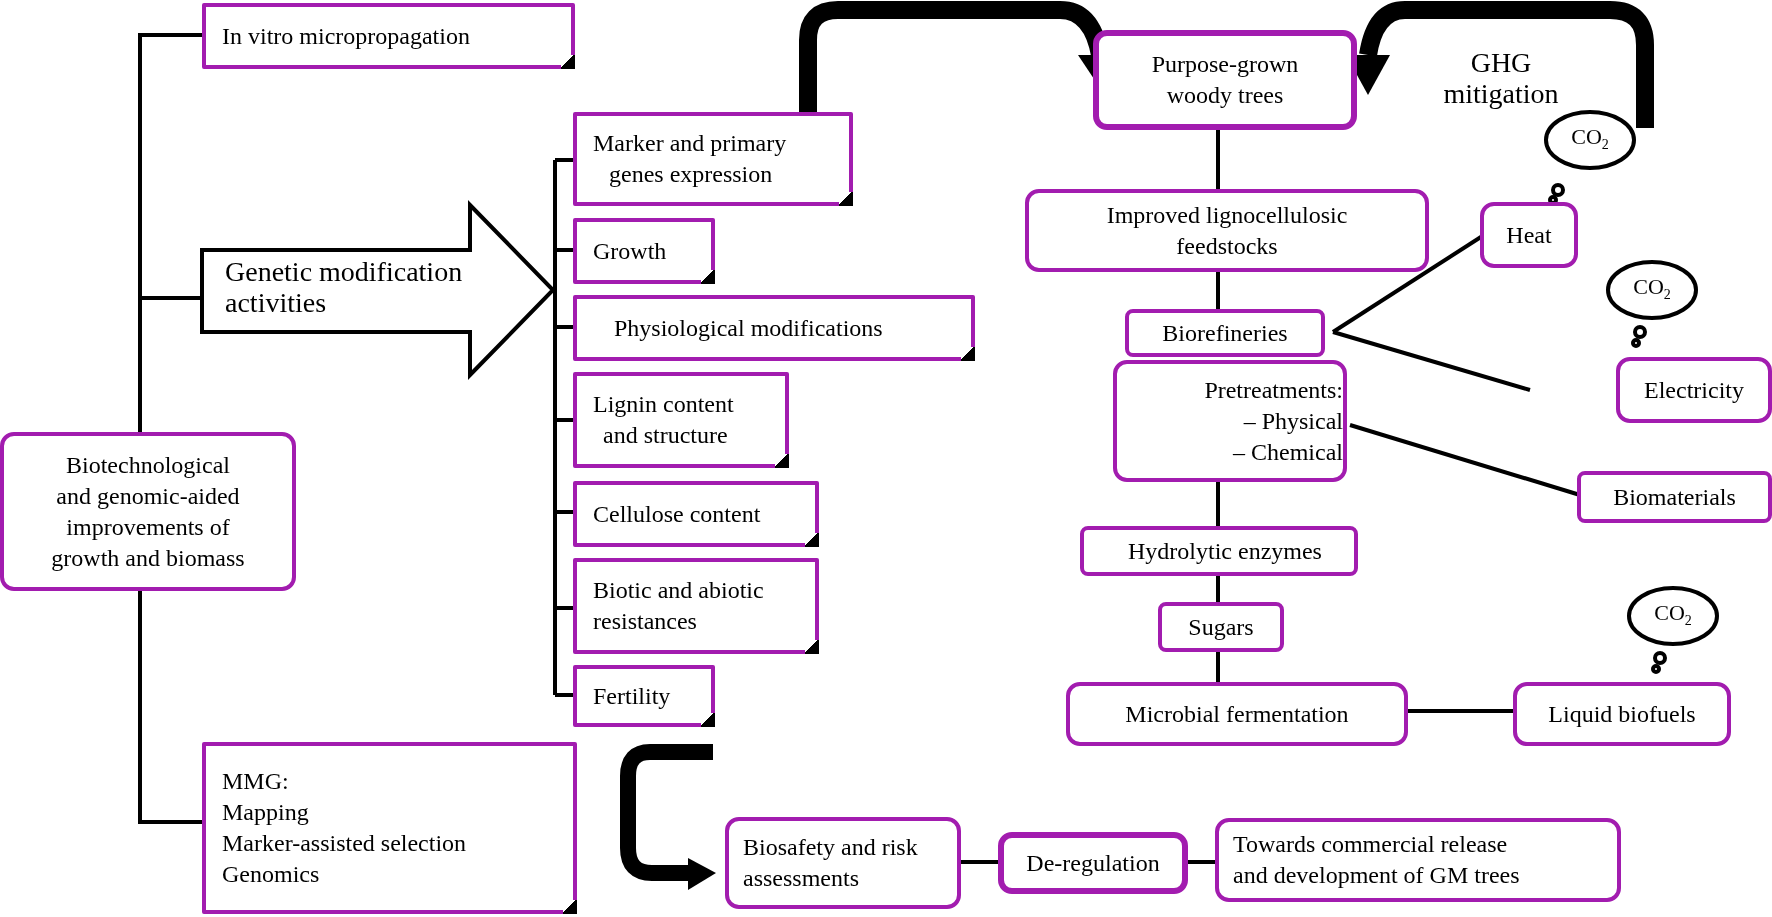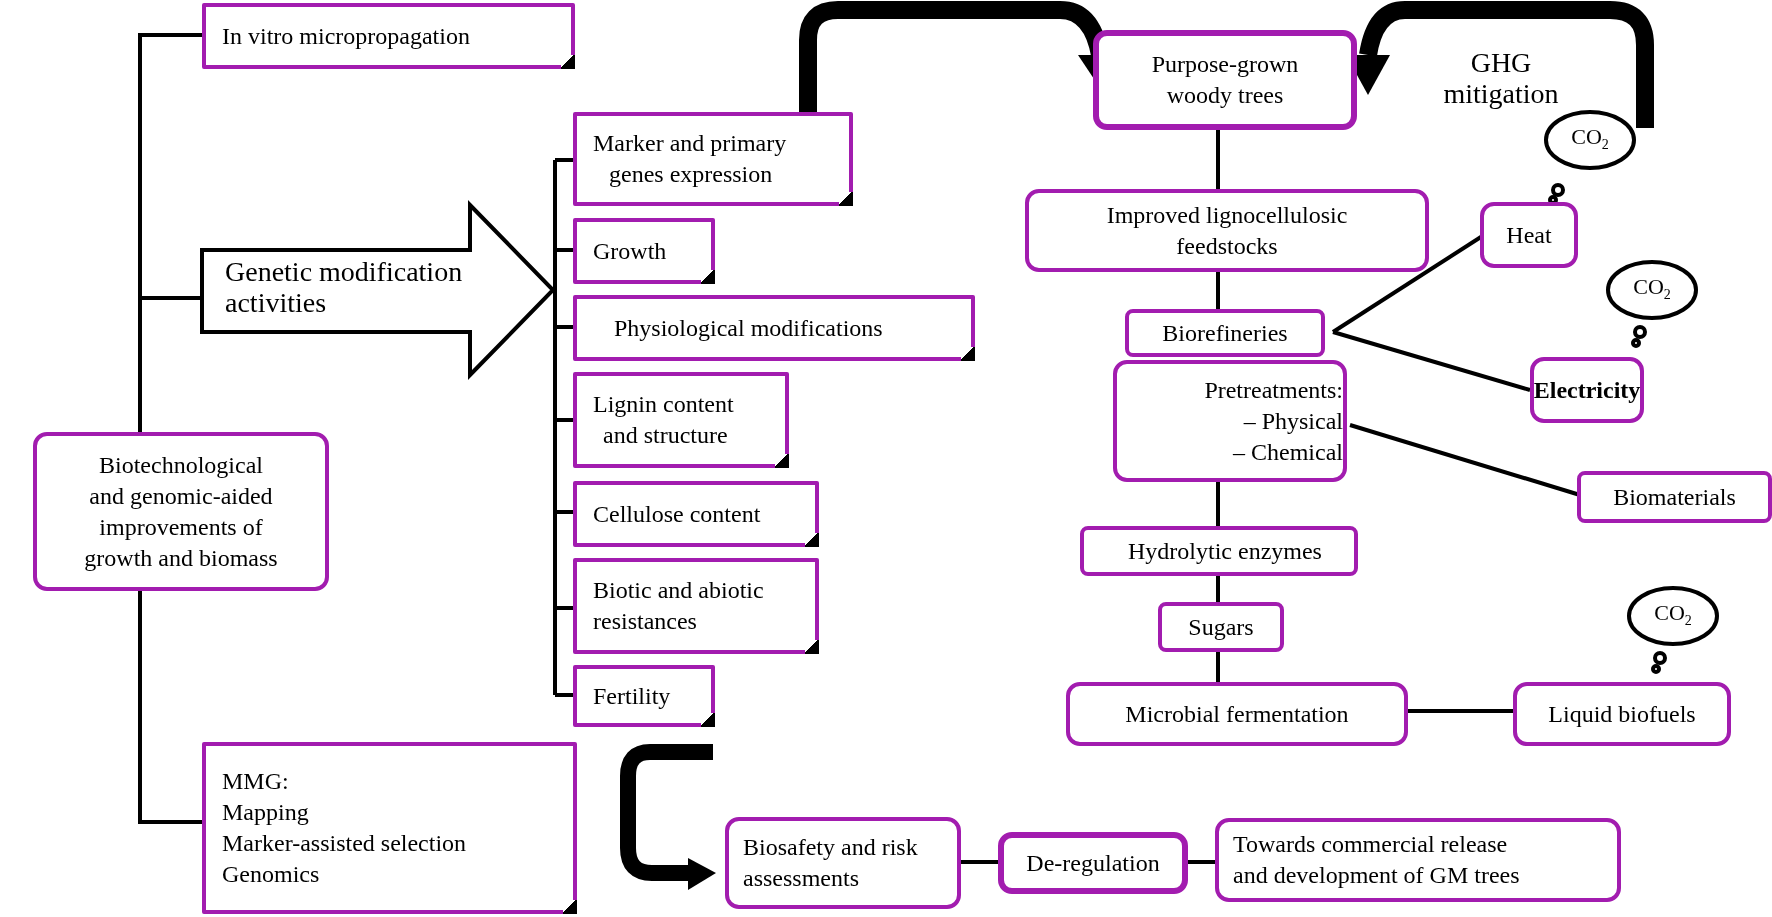--- a/index.html
+++ b/index.html
@@ -75,21 +75,21 @@
         <circle cx="1636" cy="343" r="3"></circle>
     </g>
     <g>
       <ellipse cx="1673" cy="616" rx="44" ry="28"></ellipse>
       <circle cx="1660" cy="658" r="5"></circle>
         <circle cx="1656" cy="669" r="3"></circle>
     </g>
   </g>
 </svg>
 
-<div class="box rounded" style="left:0;top:432px;width:296px;height:159px;margin-left:33px;">
+<div class="box rounded" style="left:0;top:432px;width:296px;height:159px;">
   <span class="ln">Biotechnological</span>
   <span class="ln">and genomic-aided</span>
   <span class="ln">improvements of</span>
   <span class="ln">growth and biomass</span>
 </div>
 
 <div class="box note" style="left:202px;top:3px;width:373px;height:66px;">
   <span>In vitro micropropagation</span>
 </div>
 
@@ -155,21 +155,21 @@
 <div class="box rounded" style="left:1066px;top:682px;width:342px;height:64px;">
   <span>Microbial fermentation</span>
 </div>
 <div class="box rounded" style="left:1513px;top:682px;width:218px;height:64px;">
   <span>Liquid biofuels</span>
 </div>
 
 <div class="box rounded" style="left:1480px;top:202px;width:98px;height:66px;">
   <span>Heat</span>
 </div>
-<div class="box rounded" style="left:1530px;top:357px;width:114px;height:66px;font-weight:bold;">
+<div class="box rounded" style="left:1616px;top:357px;width:156px;height:66px;">
   <span>Electricity</span>
 </div>
 <div class="box rounded" style="left:1577px;top:471px;width:195px;height:52px;border-radius:8px;">
   <span>Biomaterials</span>
 </div>
 
 <div class="label" style="left:1432px;top:47px;width:138px;">
   <span class="ln">GHG</span>
   <span class="ln">mitigation</span>
 </div>

